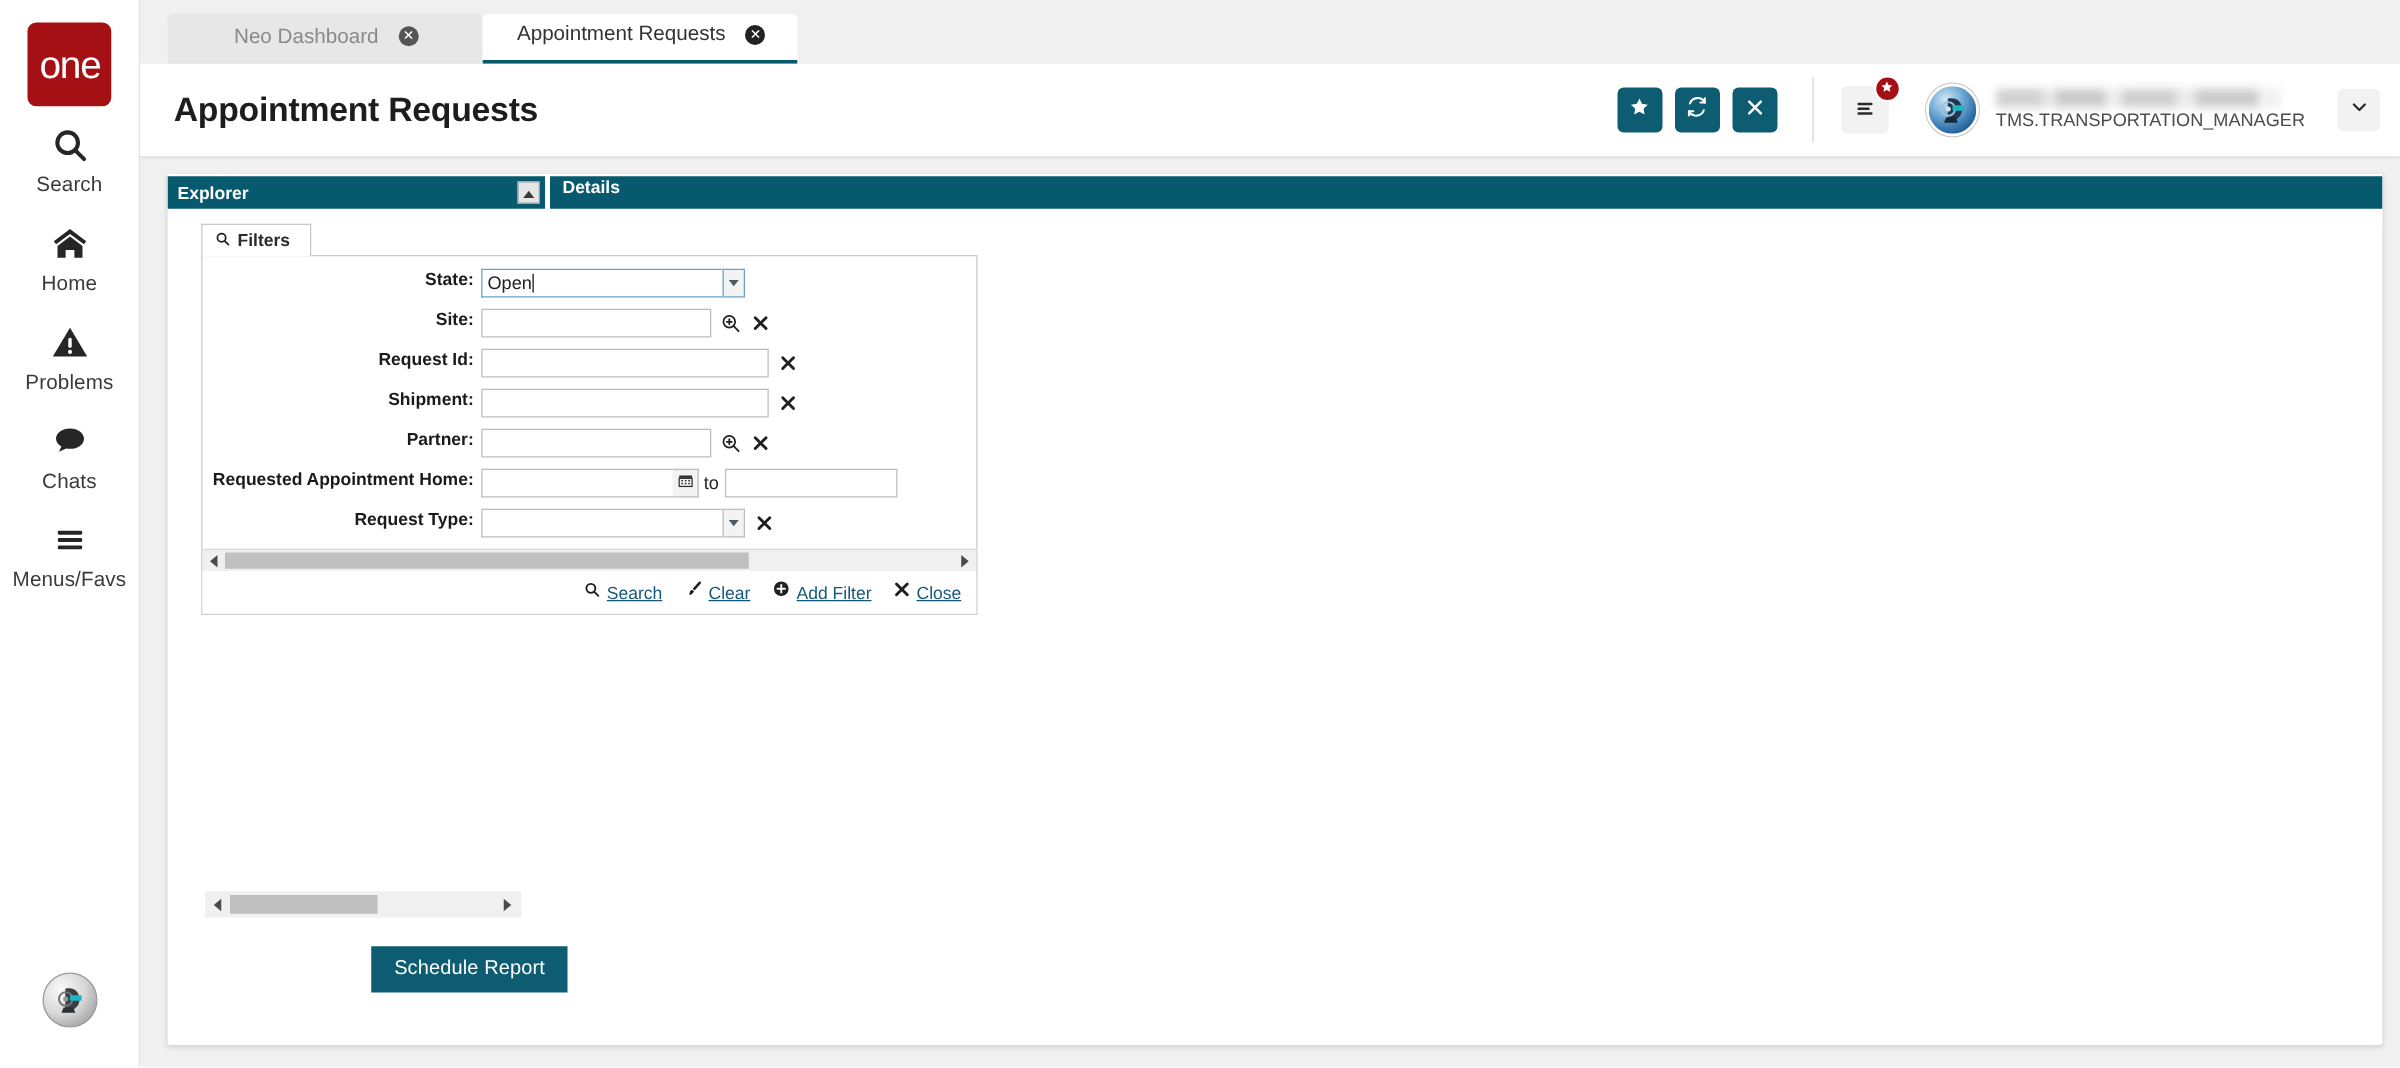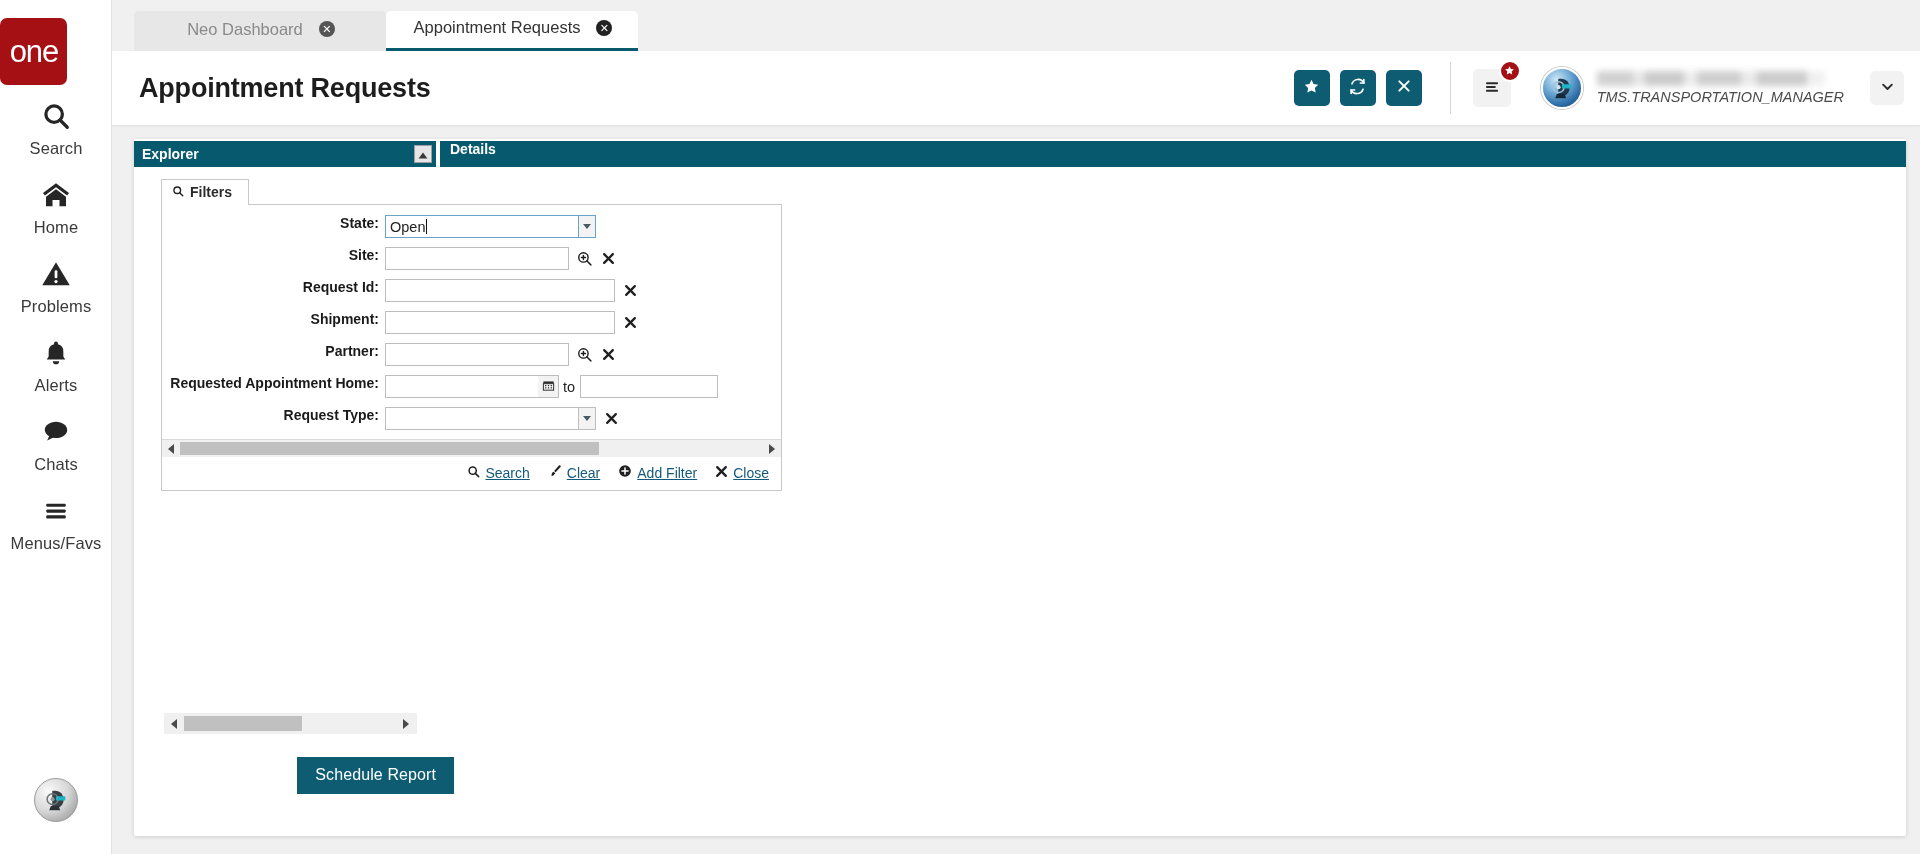--- a/index.html
+++ b/index.html
@@ -21,21 +21,21 @@
   }
 
   .rail {
     width: 112px;
     min-width: 112px;
     height: 854px;
     background: #ffffff;
     border-right: 1px solid #e2e2e2;
     display: flex;
     flex-direction: column;
-    align-items: flex-start;
+    align-items: center;
     position: relative;
     z-index: 5;
   }
 
   .brand-logo {
     width: 67px; height: 67px;
     margin-top: 18px;
     background: #a51014;
     border-radius: 7px;
     display: flex; align-items: center; justify-content: center;
@@ -204,21 +204,20 @@
     box-shadow: 0 0 0 1px #c9c9c9;
     overflow: hidden;
     display: flex; align-items: center; justify-content: center;
   }
   .user-texts {
     margin-left: 14px;
     display: flex;
     flex-direction: column;
     justify-content: center;
     min-width: 238px;
-    font-style: italic;
   }
   .user-blur {
     height: 15px;
     width: 228px;
     border-radius: 2px;
     background: linear-gradient(90deg,
       #cfcfcf 0 16%, #e6e6e6 16% 21%, #c9c9c9 21% 38%, #ececec 38% 44%,
       #cdcdcd 44% 63%, #e9e9e9 63% 70%, #cacaca 70% 92%, #f0f0f0 92% 100%);
     filter: blur(3.4px);
     opacity: .95;
@@ -526,29 +525,20 @@
       <span class="rail-icon">
         <svg width="30" height="30" viewBox="0 0 24 24" fill="#262626">
           <path d="M12 2.5 1 21h22z"></path>
           <rect x="10.9" y="9" width="2.2" height="6.4" rx="1" fill="#fff"></rect>
           <circle cx="12" cy="18" r="1.3" fill="#fff"></circle>
         </svg>
       </span>
       <span class="rail-label">Problems</span>
     </div>
 
-    <div class="rail-item">
-      <span class="rail-icon">
-        <svg width="28" height="30" viewBox="0 0 24 24" fill="#262626">
-          <path d="M12 2.2a1.7 1.7 0 0 1 1.7 1.7v.6A6.3 6.3 0 0 1 18.3 11v4l1.6 2.6H4.1L5.7 15v-4a6.3 6.3 0 0 1 4.6-6.5v-.6A1.7 1.7 0 0 1 12 2.2z"></path>
-          <path d="M9.3 19h5.4a2.7 2.7 0 0 1-5.4 0z"></path>
-        </svg>
-      </span>
-      <span class="rail-label">Alerts</span>
-    </div>
 
     <div class="rail-item">
       <span class="rail-icon">
         <svg width="30" height="28" viewBox="0 0 24 24" fill="#262626">
           <path d="M12 3.2c5.3 0 9.6 3.1 9.6 7s-4.3 7-9.6 7c-.9 0-1.8-.1-2.6-.3l-5 2.3 1.7-3.6C4 14.3 2.4 12.4 2.4 10.2c0-3.9 4.3-7 9.6-7z"></path>
         </svg>
       </span>
       <span class="rail-label">Chats</span>
     </div>
 

